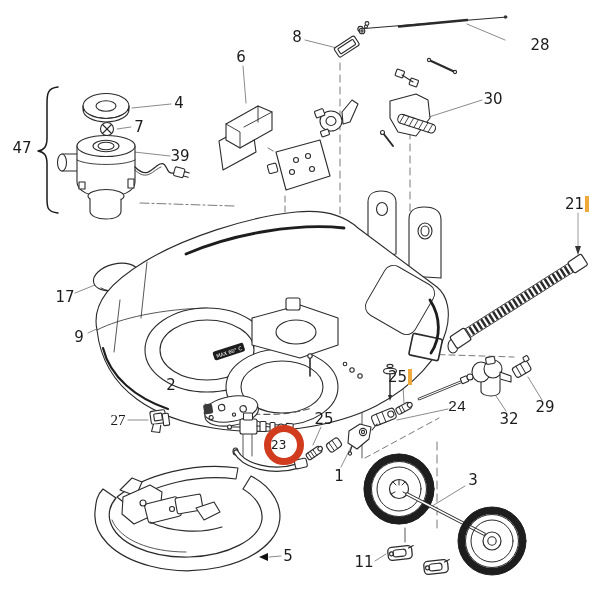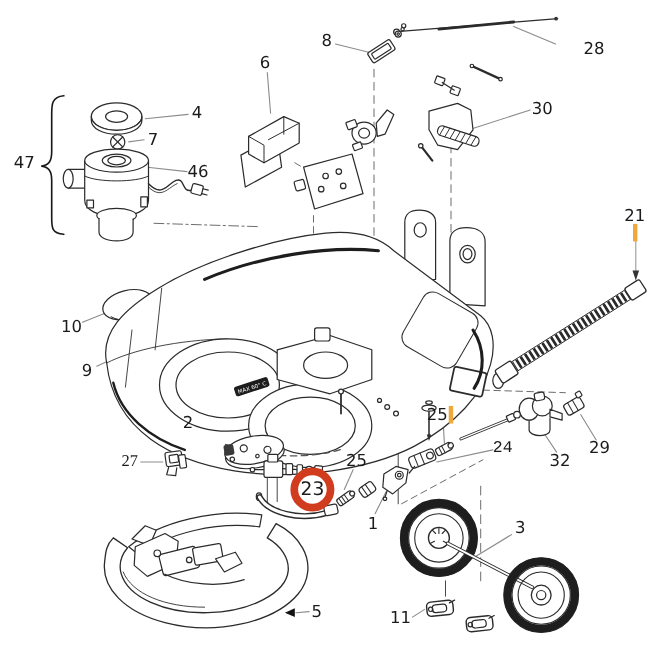--- a/index.html
+++ b/index.html
@@ -4,21 +4,21 @@
 <style>
   html,body{margin:0;padding:0;background:#fff;}
   #stage{position:relative;width:600px;height:600px;background:#fff;overflow:hidden;
          font-family:"DejaVu Sans","Liberation Sans",sans-serif;}
   #lineart{position:absolute;left:0;top:0;}
   #labels-layer{position:absolute;left:0;top:0;width:600px;height:600px;z-index:2;}
   .part-label{position:absolute;transform:translate(-50%,-50%);font-size:15px;color:#1b1b1b;
               display:flex;align-items:center;white-space:nowrap;line-height:1;}
   .part-label .cursor-bar{display:inline-block;width:4px;height:16px;margin-left:1px;}
   .part-label.circled{width:26px;height:26px;border-radius:50%;border:7px solid #d13b1e;
-              background:#fff;justify-content:center;font-size:17px;}
+              background:#fff;justify-content:flex-start;font-size:12px;}
   svg text{font-family:"DejaVu Sans","Liberation Sans",sans-serif;}
 </style>
 </head>
 <body>
 
 <div id="stage">
 
 <svg id="lineart" width="600" height="600" viewBox="0 0 600 600" fill="none" stroke="#2b2b2b" stroke-width="1.1" stroke-linecap="round" stroke-linejoin="round">
 
   <g stroke="#6a6a6a" stroke-width="0.9">
@@ -373,31 +373,31 @@
       <div class="part-label" style="left: 493px; top: 99px;">
         <span>30</span>
       </div>
       <div class="part-label" style="left: 179px; top: 103px;">
         <span>4</span>
       </div>
       <div class="part-label" style="left: 139px; top: 127px;">
         <span>7</span>
       </div>
       <div class="part-label" style="left: 180px; top: 156px;">
-        <span>46</span>
+        <span>39</span>
       </div>
       <div class="part-label" style="left: 22px; top: 148px; align-items: flex-end;">
         <span>47</span>
       </div>
-      <div class="part-label" style="left: 577px; top: 204px; flex-direction: column;">
+      <div class="part-label" style="left: 577px; top: 204px;">
         <span>21</span>
         <span class="cursor-bar" style="background: rgb(239, 169, 58);"></span>
       </div>
       <div class="part-label" style="left: 65px; top: 297px;">
-        <span>10</span>
+        <span>17</span>
       </div>
       <div class="part-label" style="left: 79px; top: 337px;">
         <span>9</span>
       </div>
       <div class="part-label" style="left: 171px; top: 385px;">
         <span>2</span>
       </div>
       <div class="part-label" style="left: 118px; top: 420px; font-family: Liberation Serif, serif;">
         <span>27</span>
       </div>

